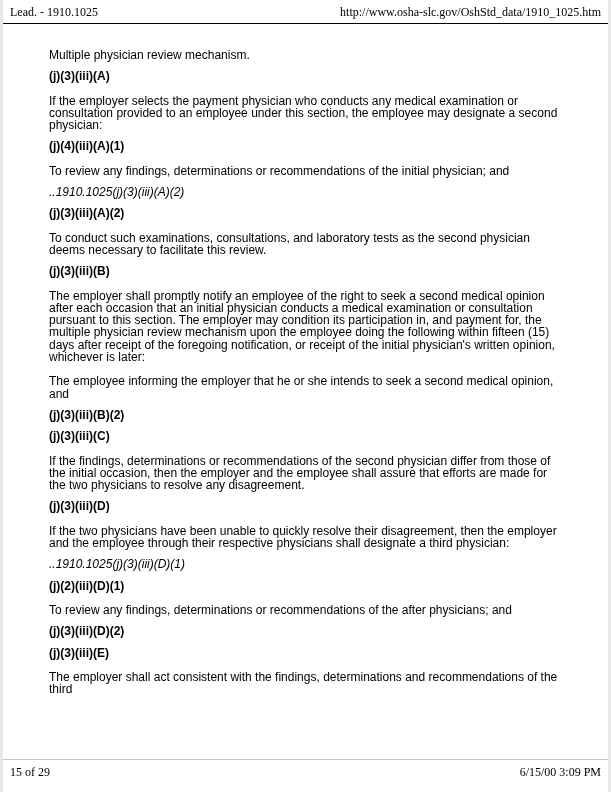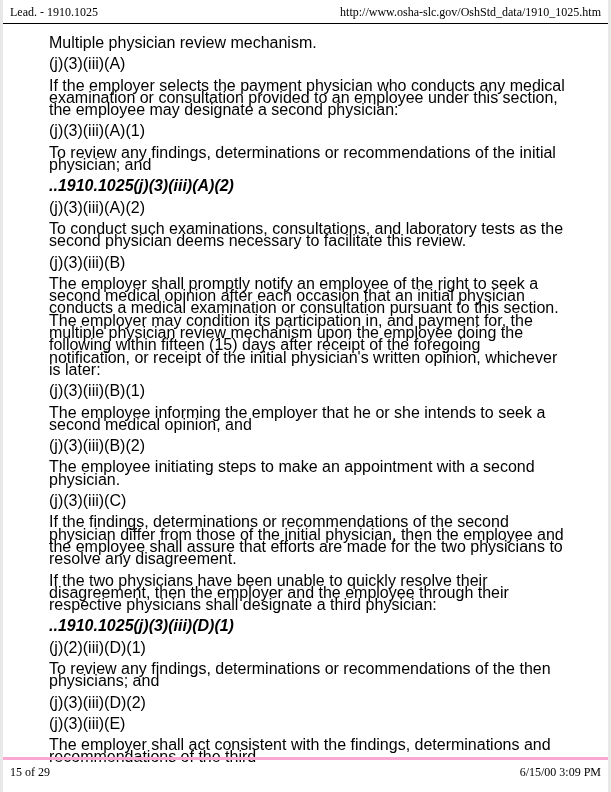--- a/index.html
+++ b/index.html
@@ -25,77 +25,76 @@
     font-family: "Liberation Serif", serif;
     font-size: 12px;
   }
   .print-footer {
     position: absolute;
     bottom: 0; left: 0; right: 0;
     display: flex;
     justify-content: space-between;
     align-items: baseline;
     padding: 5px 7px 12px 7px;
-    border-top: 3px solid #f9a8d4;
+    border-top: 1px solid #f9a8d4;
     font-family: "Liberation Serif", serif;
     font-size: 12px;
   }
   .doc-body {
     position: absolute;
     top: 22px;
     left: 46px;
     width: 516px;
     padding-top: 15px;
   }
   .doc-body p {
-    font-size: 16px;
+    font-size: 12px;
     line-height: 12.3px;
-    margin: 0 0 9px 0;
+    margin: 12px 0 9px 0;
   }
   .doc-body p.heading {
-    font-weight: normal;
+    font-weight: bold;
     margin-top: 8px;
   }
   .doc-body p.ref {
-    font-weight: bold;
+    font-weight: normal;
     font-style: italic;
     margin-top: 6px;
   }
 </style>
 </head>
 <body>
 
 <div class="page">
 
   <div class="print-header">
     <span>Lead. - 1910.1025</span>
     <span>http://www.osha-slc.gov/OshStd_data/1910_1025.htm</span>
   </div>
 
   <div class="doc-body">
       <p class="body">Multiple physician review mechanism.</p>
       <p class="heading">(j)(3)(iii)(A)</p>
       <p class="body">If the employer selects the payment physician who conducts any medical examination or consultation provided to an employee under this section, the employee may designate a second physician:</p>
-      <p class="heading">(j)(3)(iii)(A)(1)</p>
+      <p class="heading">(j)(4)(iii)(A)(1)</p>
       <p class="body">To review any findings, determinations or recommendations of the initial physician; and</p>
       <p class="ref">..1910.1025(j)(3)(iii)(A)(2)</p>
       <p class="heading">(j)(3)(iii)(A)(2)</p>
       <p class="body">To conduct such examinations, consultations, and laboratory tests as the second physician deems necessary to facilitate this review.</p>
       <p class="heading">(j)(3)(iii)(B)</p>
       <p class="body">The employer shall promptly notify an employee of the right to seek a second medical opinion after each occasion that an initial physician conducts a medical examination or consultation pursuant to this section. The employer may condition its participation in, and payment for, the multiple physician review mechanism upon the employee doing the following within fifteen (15) days after receipt of the foregoing notification, or receipt of the initial physician's written opinion, whichever is later:</p>
-      <p class="heading">(j)(3)(iii)(B)(1)</p>
       <p class="body">The employee informing the employer that he or she intends to seek a second medical opinion, and</p>
       <p class="heading">(j)(3)(iii)(B)(2)</p>
-      <p class="body">The employee initiating steps to make an appointment with a second physician.</p>
       <p class="heading">(j)(3)(iii)(C)</p>
-      <p class="body">If the findings, determinations or recommendations of the second physician differ from those of the initial physician, then the employee and the employee shall assure that efforts are made for the two physicians to resolve any disagreement.</p>
+      <p class="body">If the findings, determinations or recommendations of the second physician differ from those of the initial occasion, then the employer and the employee shall assure that efforts are made for the two physicians to resolve any disagreement.</p>
+      <p class="heading">(j)(3)(iii)(D)</p>
       <p class="body">If the two physicians have been unable to quickly resolve their disagreement, then the employer and the employee through their respective physicians shall designate a third physician:</p>
       <p class="ref">..1910.1025(j)(3)(iii)(D)(1)</p>
       <p class="heading">(j)(2)(iii)(D)(1)</p>
-      <p class="body">To review any findings, determinations or recommendations of the then physicians; and</p>
+      <p class="body">To review any findings, determinations or recommendations of the after physicians; and</p>
       <p class="heading">(j)(3)(iii)(D)(2)</p>
       <p class="heading">(j)(3)(iii)(E)</p>
       <p class="body">The employer shall act consistent with the findings, determinations and recommendations of the third</p>
     </div>
 
   <div class="print-footer">
     <span>15 of 29</span>
     <span>6/15/00 3:09 PM</span>
   </div>
 

